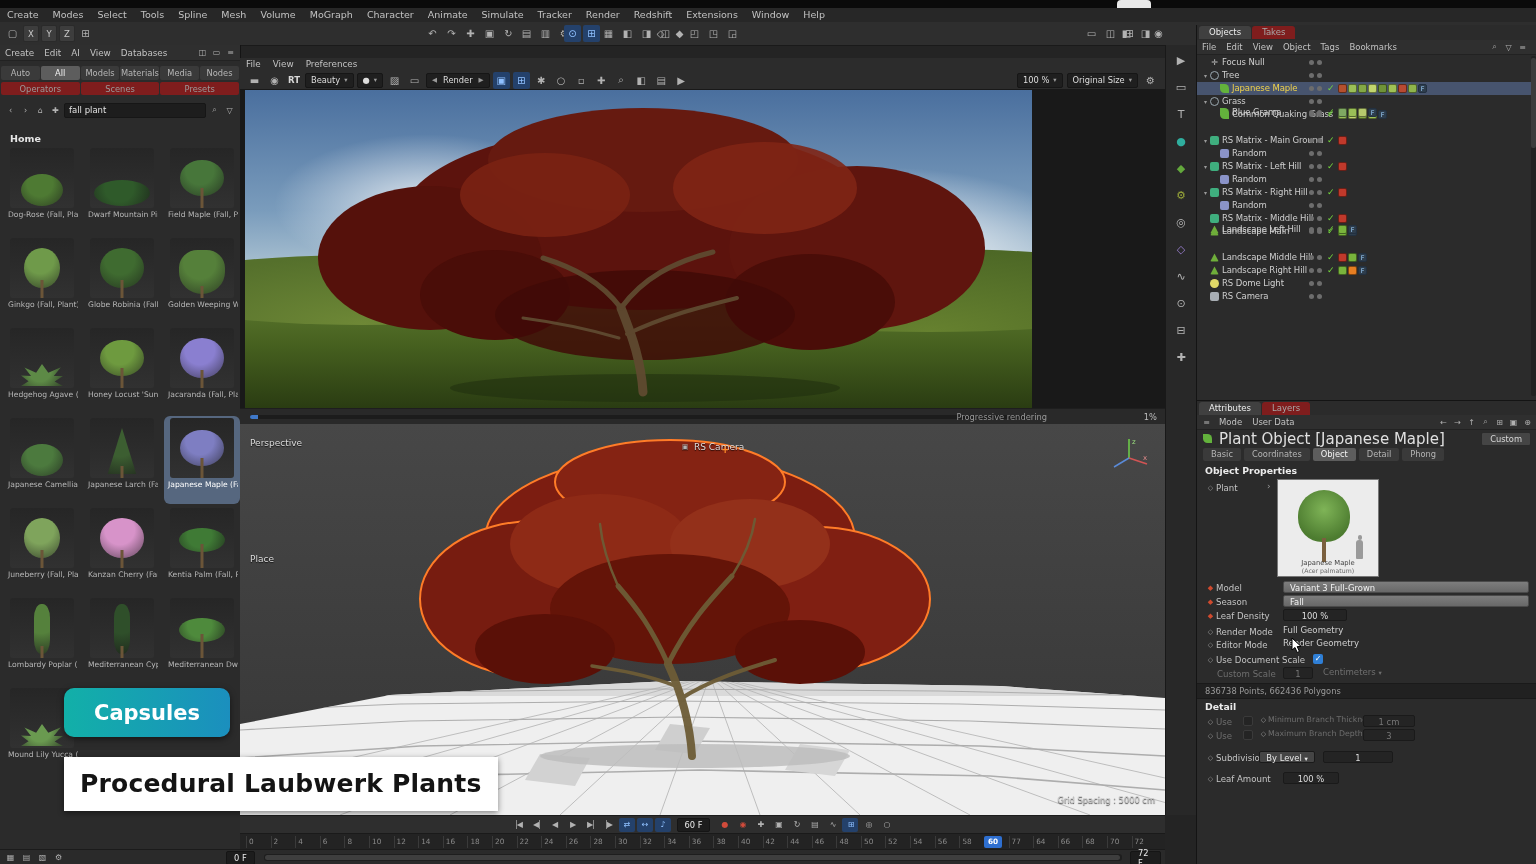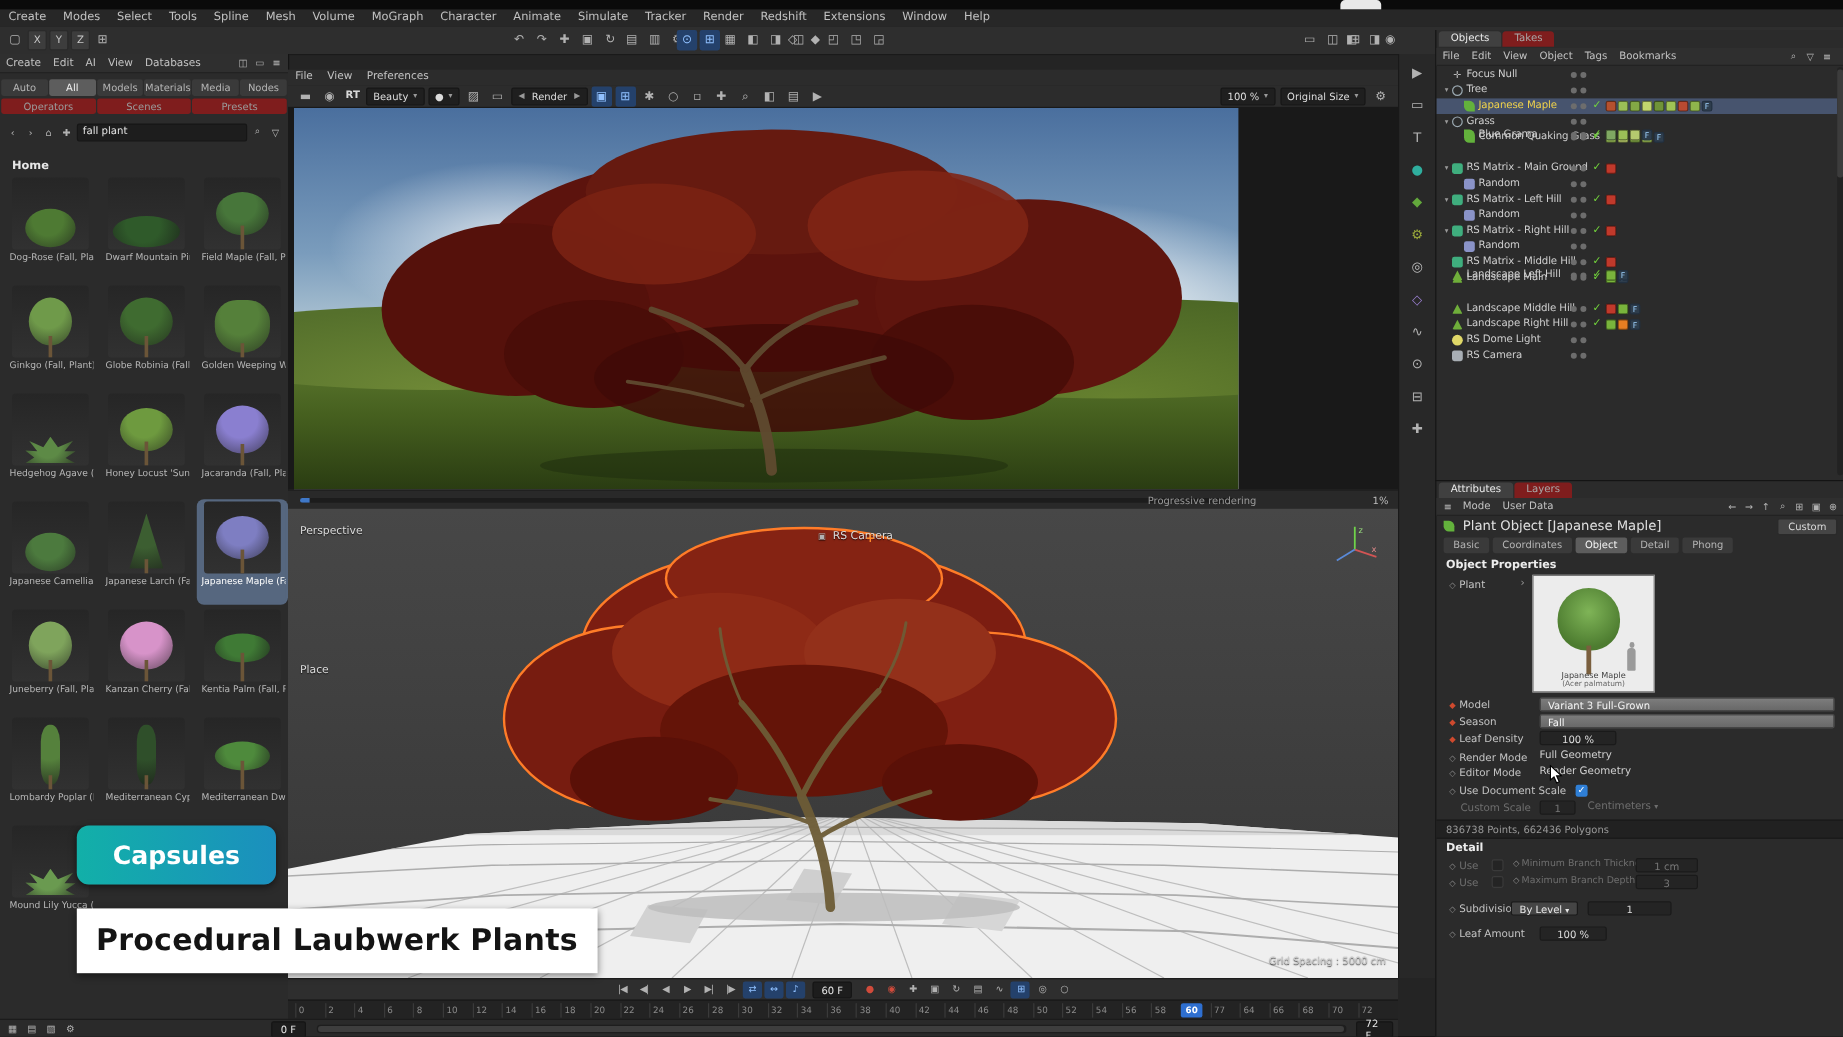--- a/index.html
+++ b/index.html
@@ -113,21 +113,21 @@
 .chip.letter{background:#2e3d4c;color:#9fd2ff;font-size:6.5px;line-height:8px;text-align:center;border:1px solid #223040}
 #om-scrollbar{position:absolute;right:1px;top:31px;width:5px;height:340px;background:#222;border-radius:2px}
 #om-scroll-thumb{position:absolute;left:0;top:2px;width:5px;height:90px;background:#3c3c3c;border-radius:2px}
 
 #attrs{left:1196px;top:400px;width:340px;height:464px;background:#2b2b2b;border-left:1px solid #141414;border-top:1px solid #141414;z-index:5}
 #attr-tabs{position:absolute;left:2px;top:1px;display:flex;gap:1px}
 #attr-header{position:absolute;left:0;top:14px;width:340px;height:15px;background:#2f2f2f;display:flex;align-items:center;gap:2px;border-bottom:1px solid #222;box-sizing:border-box;padding:0 3px}
 #attr-header .menu-item{font-size:8.5px;padding:0 4px}
 #attr-header-icons{margin-left:auto;display:flex;gap:1px}
 #attr-object-row{position:absolute;left:0;top:30px;width:340px;height:15px;display:flex;align-items:center;gap:4px;padding:0 6px;box-sizing:border-box}
-#attr-object-title{font-size:11px;color:#e0e0e0;white-space:nowrap}
+#attr-object-title{font-size:15px;color:#e0e0e0;white-space:nowrap}
 #custom-button{margin-left:auto;background:#454545;border:1px solid #2a2a2a;border-radius:2px;font-size:8.3px;color:#d8d8d8;padding:0 8px;line-height:12px}
 #attr-section-tabs{position:absolute;left:6px;top:47px;display:flex;gap:3px}
 .stab{padding:0 8px;background:#3a3a3a;color:#b5b5b5;font-size:8.3px;line-height:13px;border-radius:2px}
 .stab.active{background:#5d5d5d;color:#f4f4f4}
 .section-title{font-size:9.3px;font-weight:bold;color:#ececec}
 .attr-label{font-size:8.6px;color:#c4c4c4;white-space:nowrap}
 .attr-label.dim{color:#6e6e6e}
 .bullet{font-size:7px;color:#8a8a8a;width:11px;display:inline-block;text-align:center}
 .bullet.key{color:#cf4a2e}
 .arow{position:absolute;left:8px;display:flex;align-items:center;height:13px}

